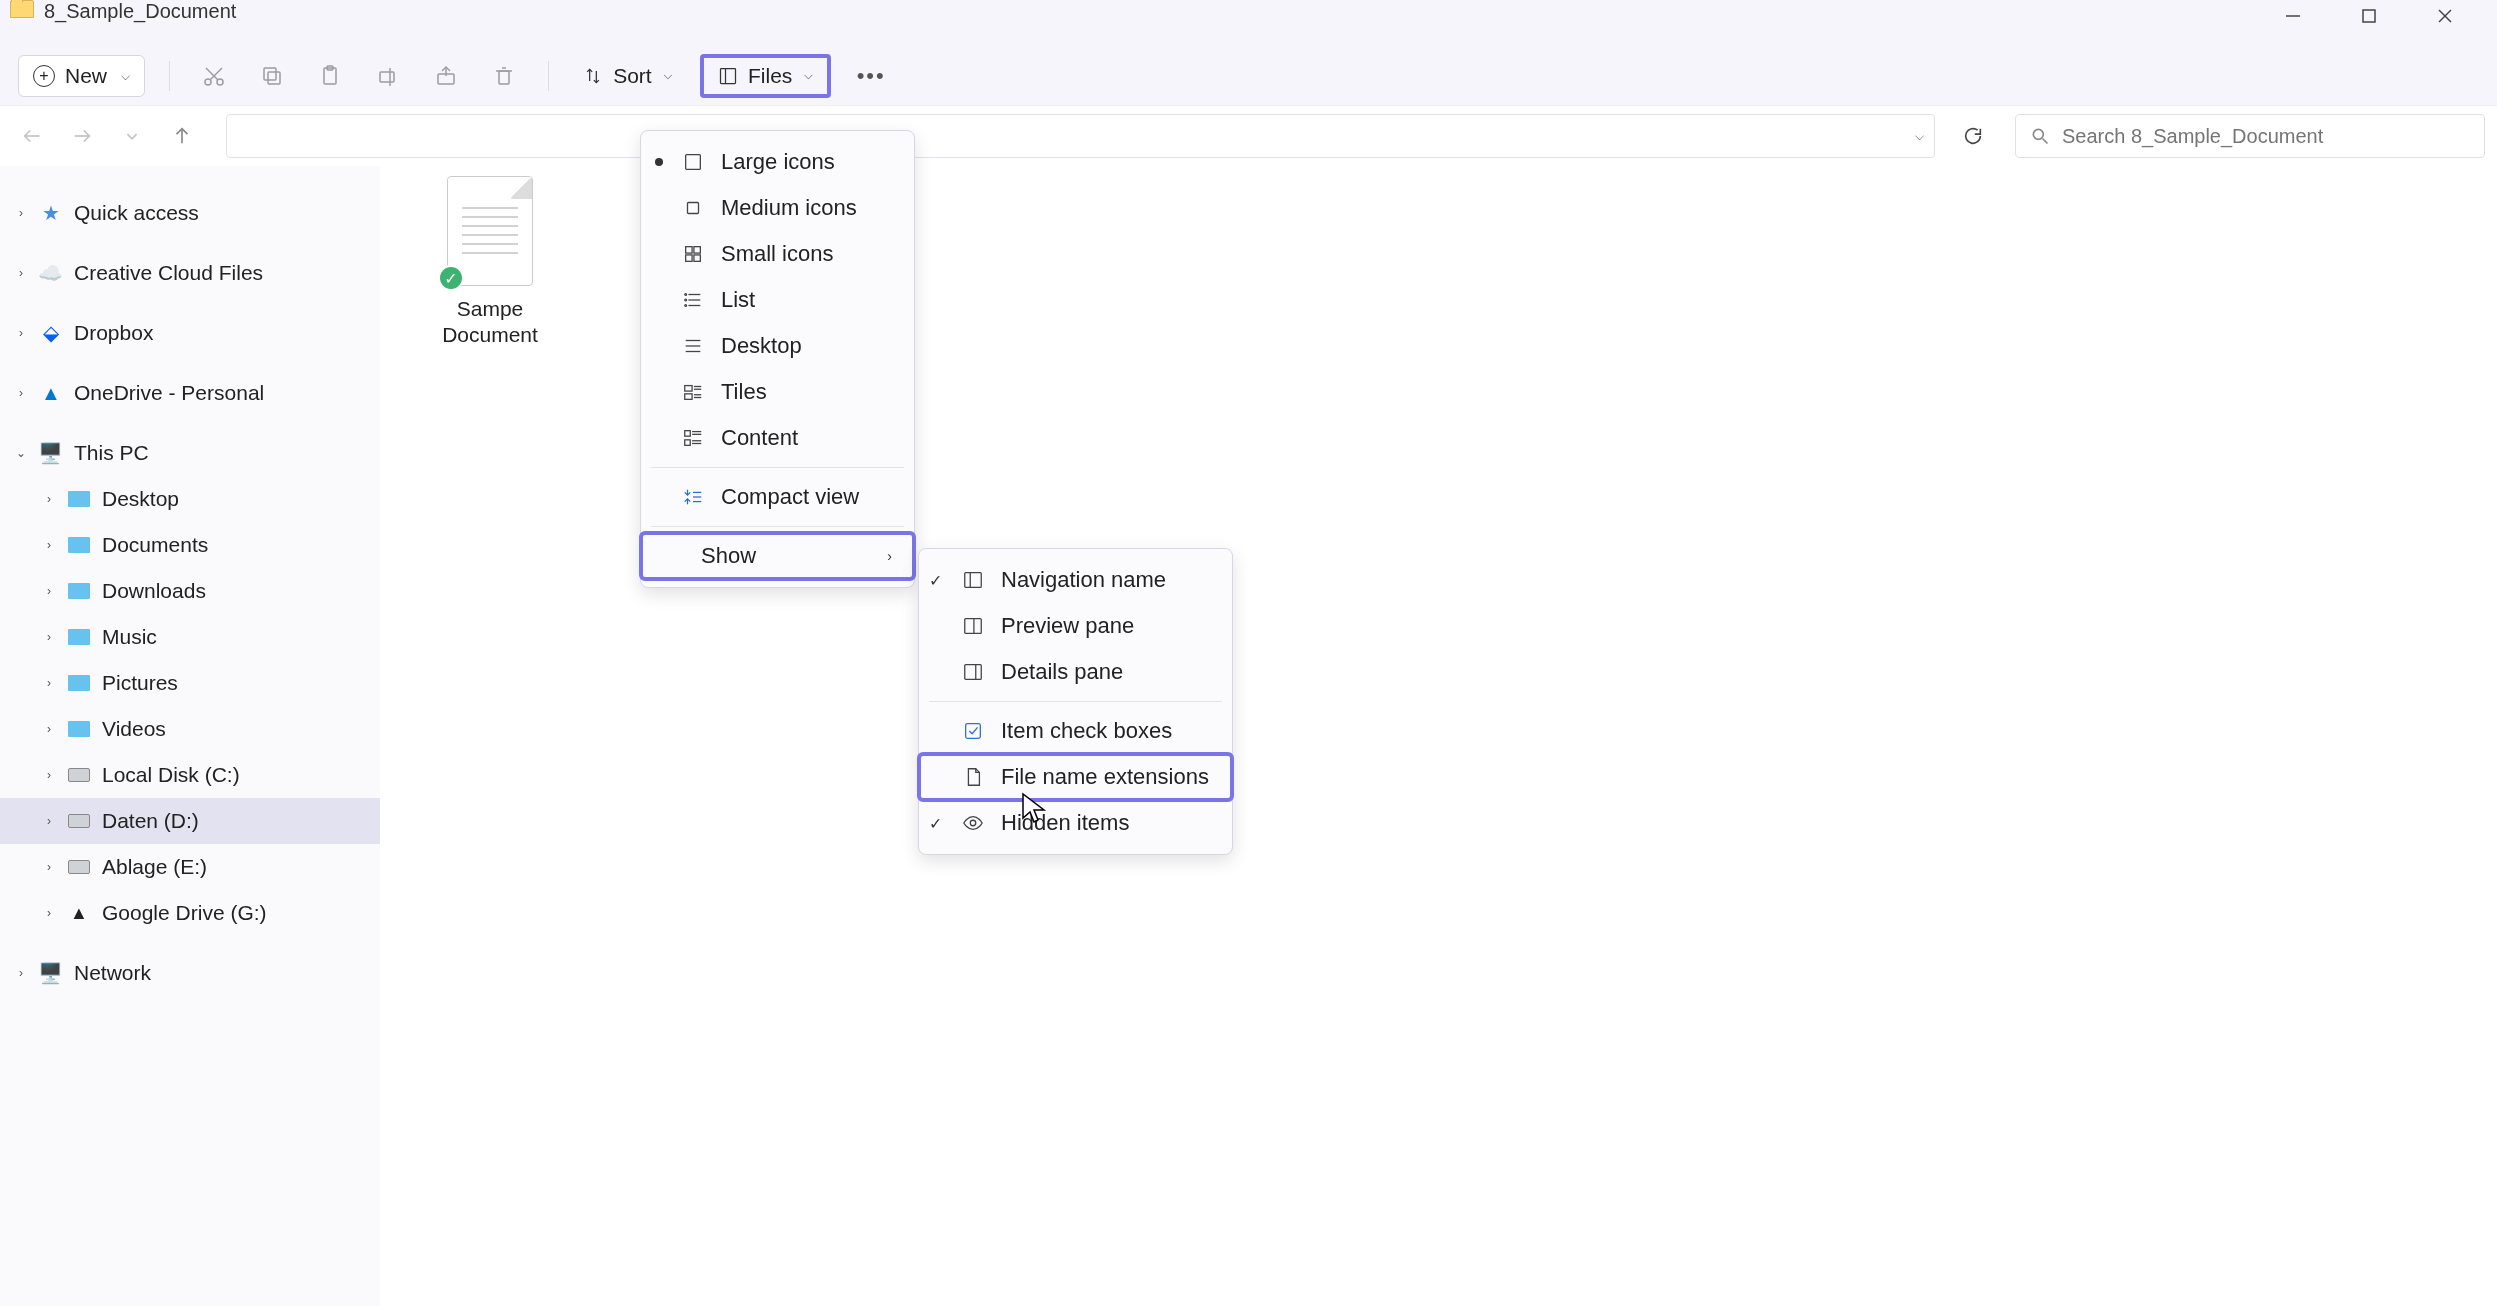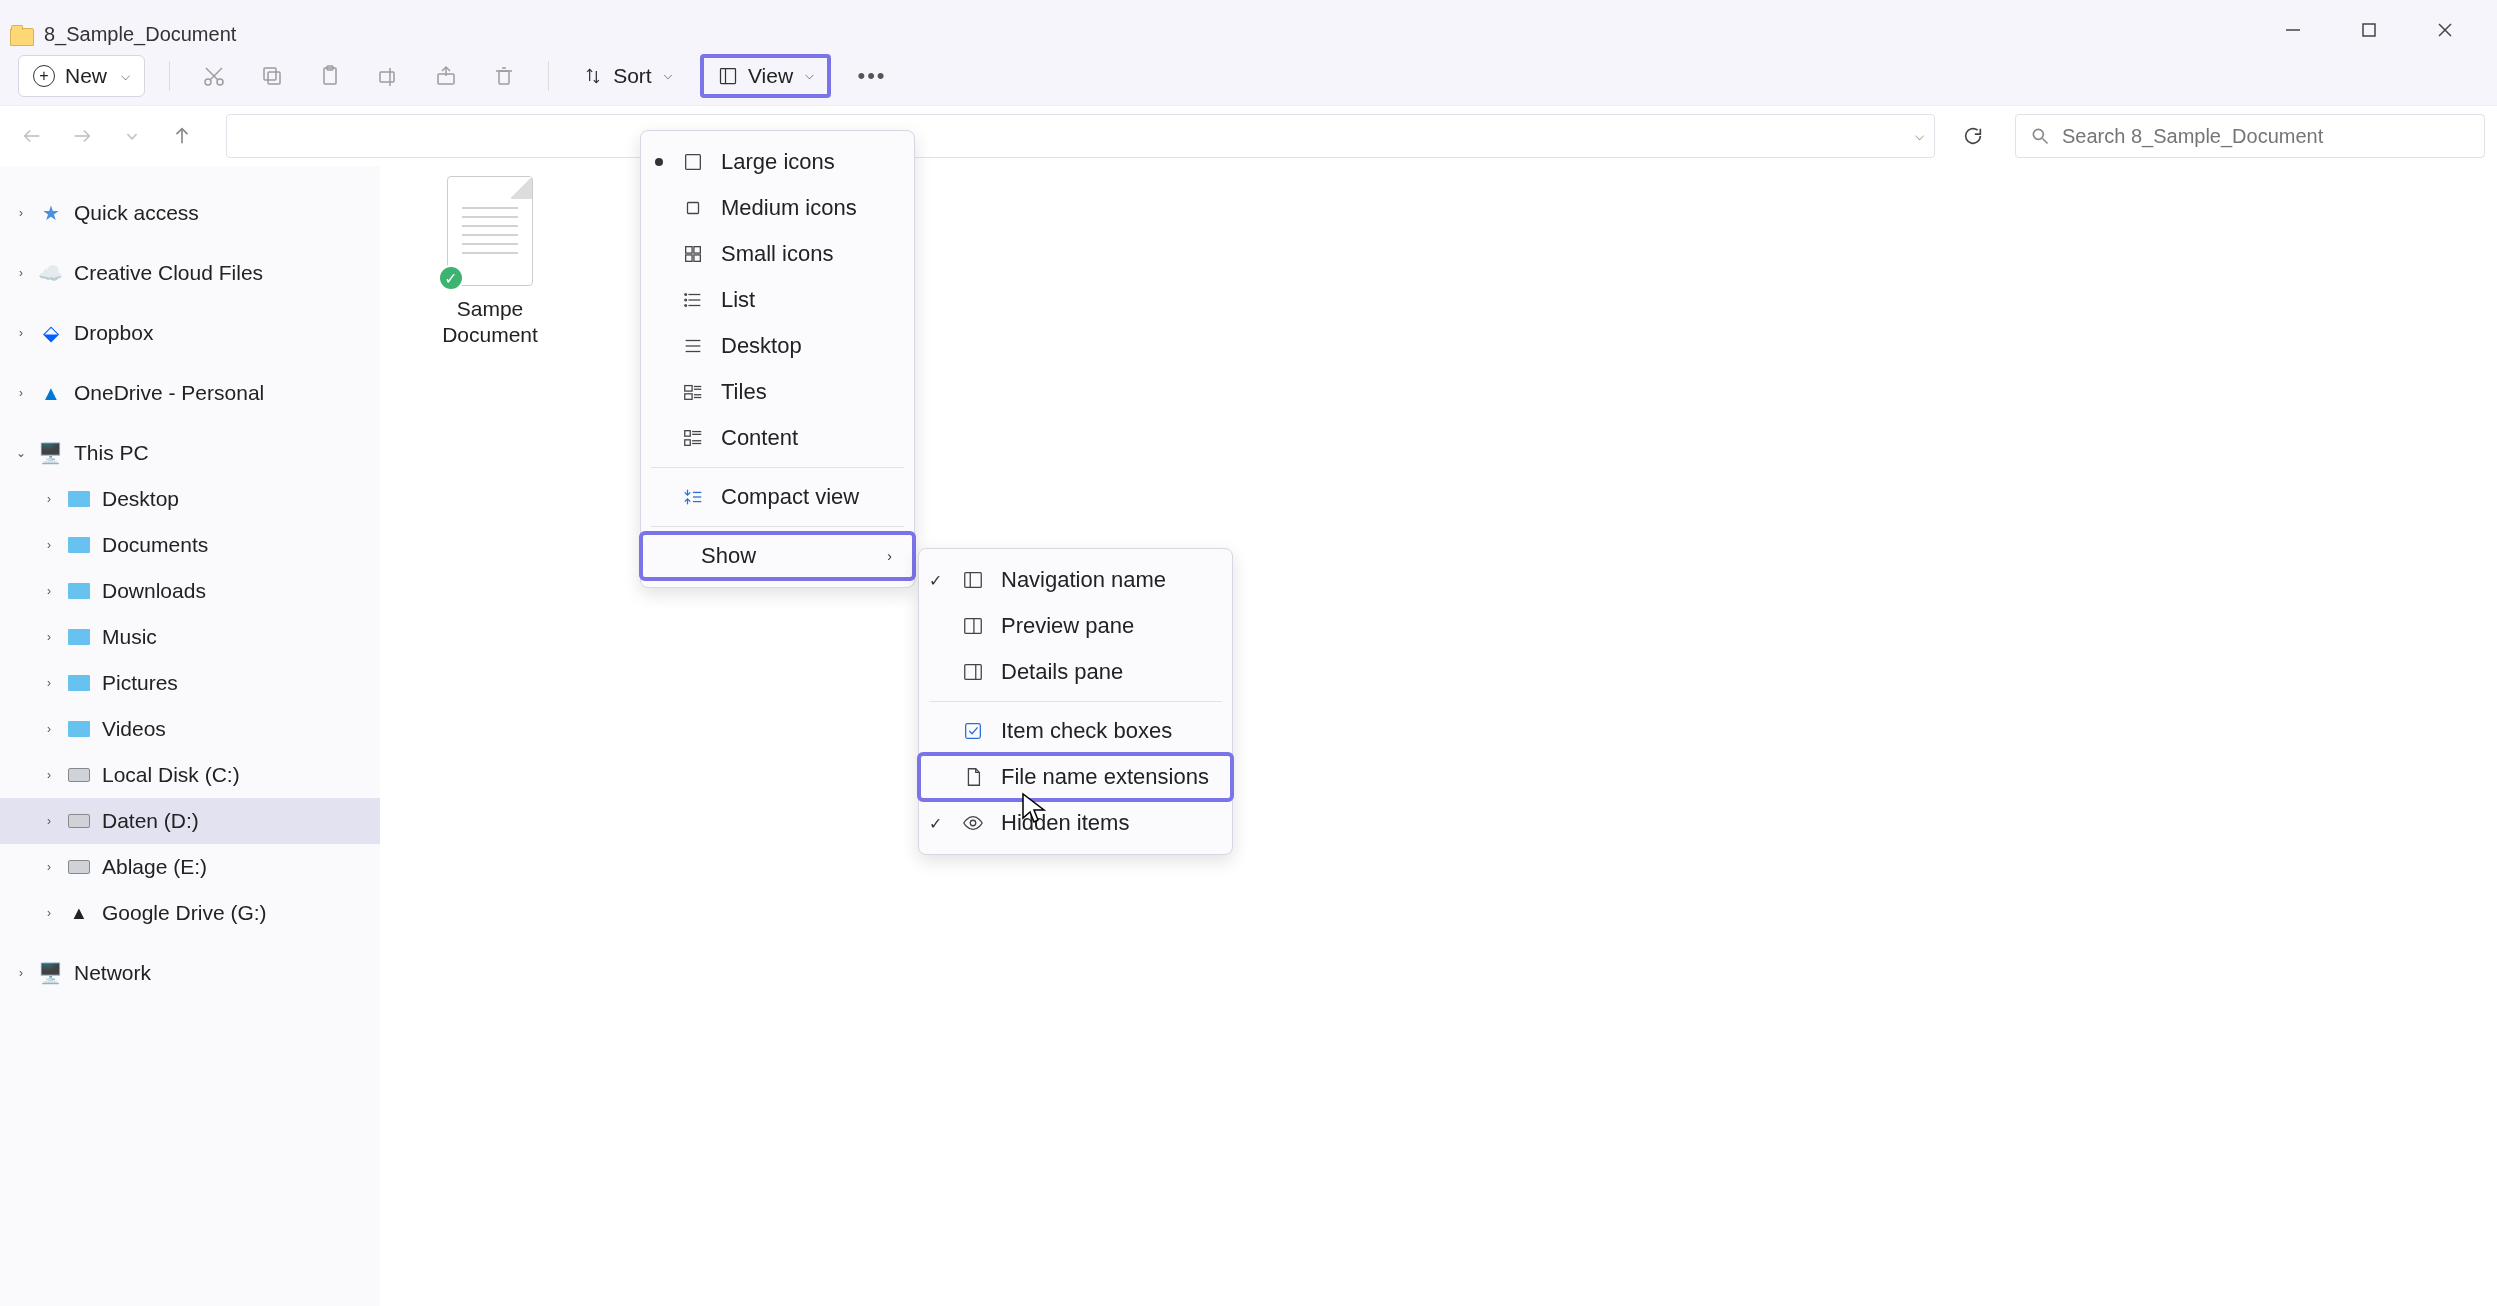--- a/index.html
+++ b/index.html
@@ -1,19 +1,19 @@
 <!DOCTYPE html>
 <html><head>
 <meta charset="utf-8">
 <style>
 * { box-sizing: border-box; margin: 0; padding: 0; font-family: 'Segoe UI', Tahoma, sans-serif; }
 body { background: #fdfdfe; font-size: 21px; color: #222; overflow: hidden; width: 2497px; height: 1306px; position: relative; }
 
 
-.titlebar { height: 46px; display: flex; align-items: flex-end; padding: 0 10px; background: #f5f5fb; }
+.titlebar { height: 46px; display: flex; align-items: flex-start; padding: 0 10px; background: #f5f5fb; }
 .titlebar .folder-ico { width: 24px; height: 18px; background: #ffd876; border: 1px solid #d9b25a; border-radius: 2px 2px 0 0; margin-right: 10px; position: relative; }
 .titlebar .folder-ico::before { content: ''; position: absolute; top: -4px; left: 0; width: 10px; height: 4px; background: #ffd876; border: 1px solid #d9b25a; border-bottom: none; border-radius: 2px 2px 0 0; }
 .titlebar .title { font-size: 20px; color: #333; }
 .winctrls { margin-left: auto; display: flex; gap: 32px; align-items: center; padding-right: 20px; }
 .winctrls .ctrl { width: 44px; height: 32px; display: flex; align-items: center; justify-content: center; cursor: pointer; }
 .winctrls svg { width: 18px; height: 18px; stroke: #444; stroke-width: 1.5; fill: none; }
 
 
 .toolbar { height: 60px; display: flex; align-items: center; padding: 0 18px; gap: 18px; background: #f5f5fb; border-bottom: 1px solid #eee; }
 .btn-new { display: flex; align-items: center; gap: 10px; padding: 8px 14px; border: 1px solid #d6d6e2; border-radius: 6px; background: #fff; cursor: pointer; }
@@ -175,21 +175,21 @@
         <polyline points="13,17 16,20 19,17"></polyline>
       </svg>
     <span>Sort</span>
     <span class="chev">⌵</span>
   </div>
   <div class="tb-view">
     <svg viewBox="0 0 24 24">
         <rect x="3" y="3" width="18" height="18" rx="1"></rect>
         <line x1="9" y1="3" x2="9" y2="21"></line>
       </svg>
-    <span>View</span>
+    <span>Files</span>
     <span class="chev">⌵</span>
   </div>
   <div class="tb-more">•••</div>
 </div>
 
 <div class="navbar">
   <div class="nav-btn dis">
       <svg viewBox="0 0 24 24">
         <line x1="20" y1="12" x2="4" y2="12"></line>
         <polyline points="10,6 4,12 10,18"></polyline>

